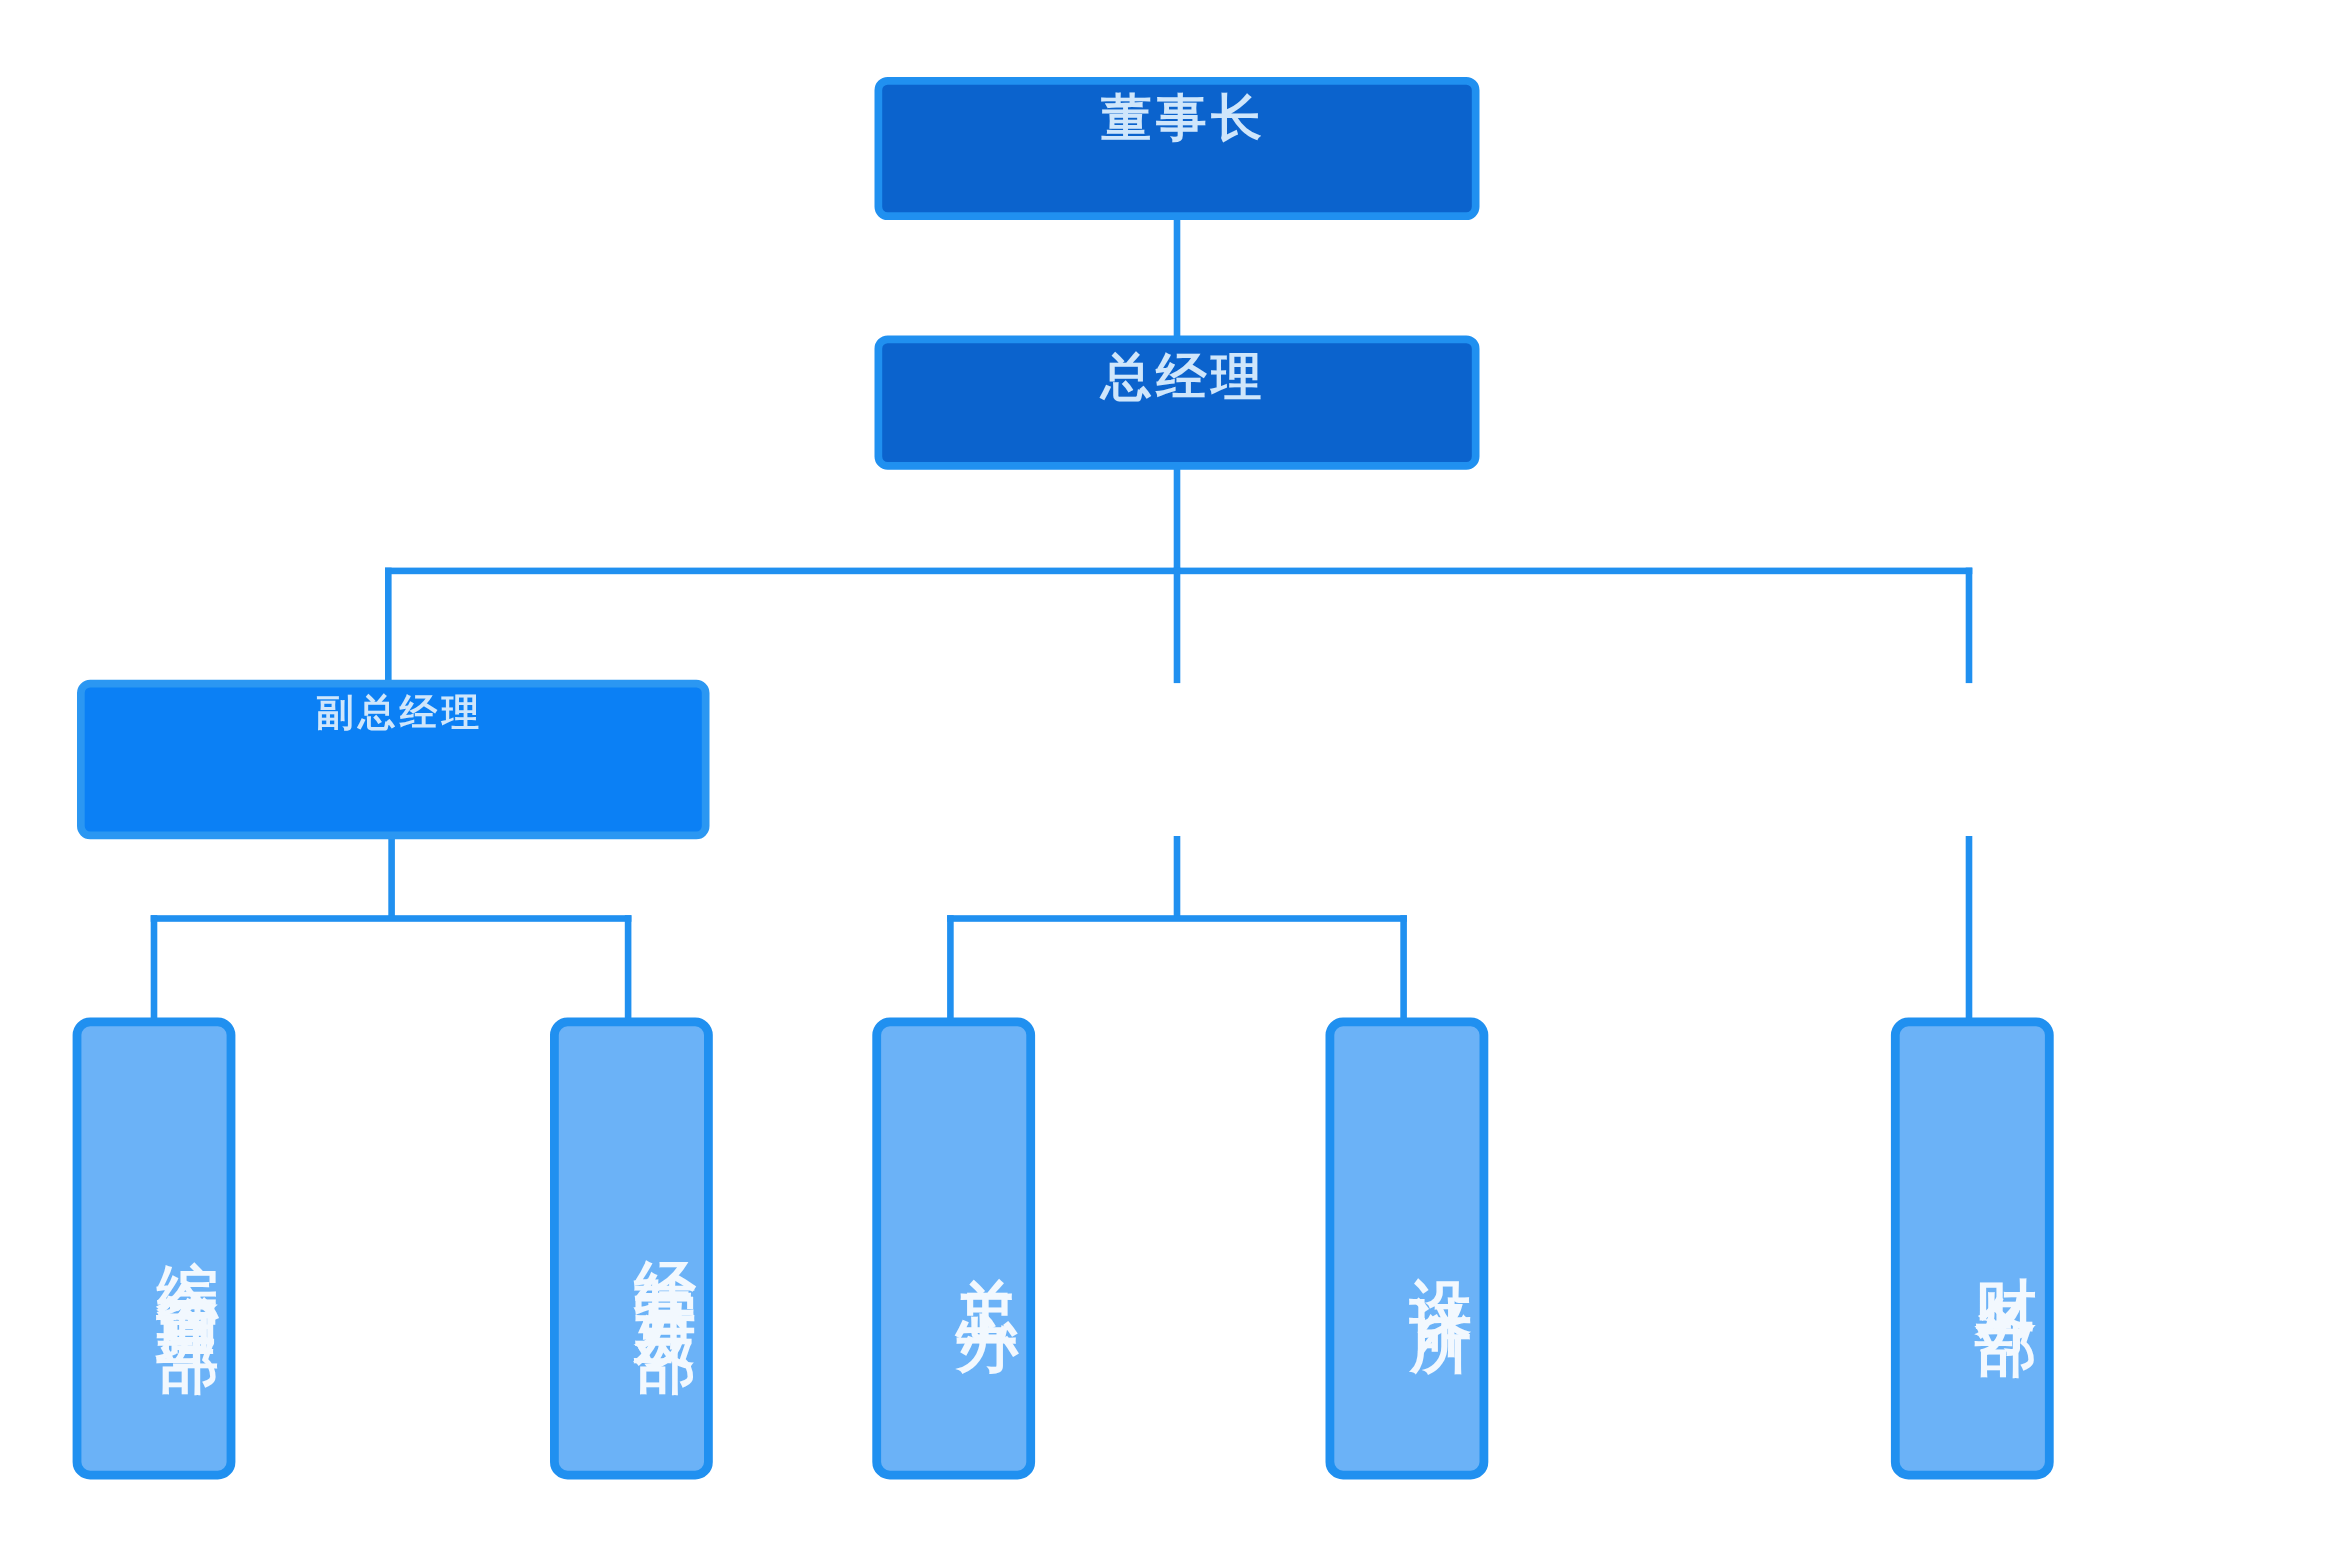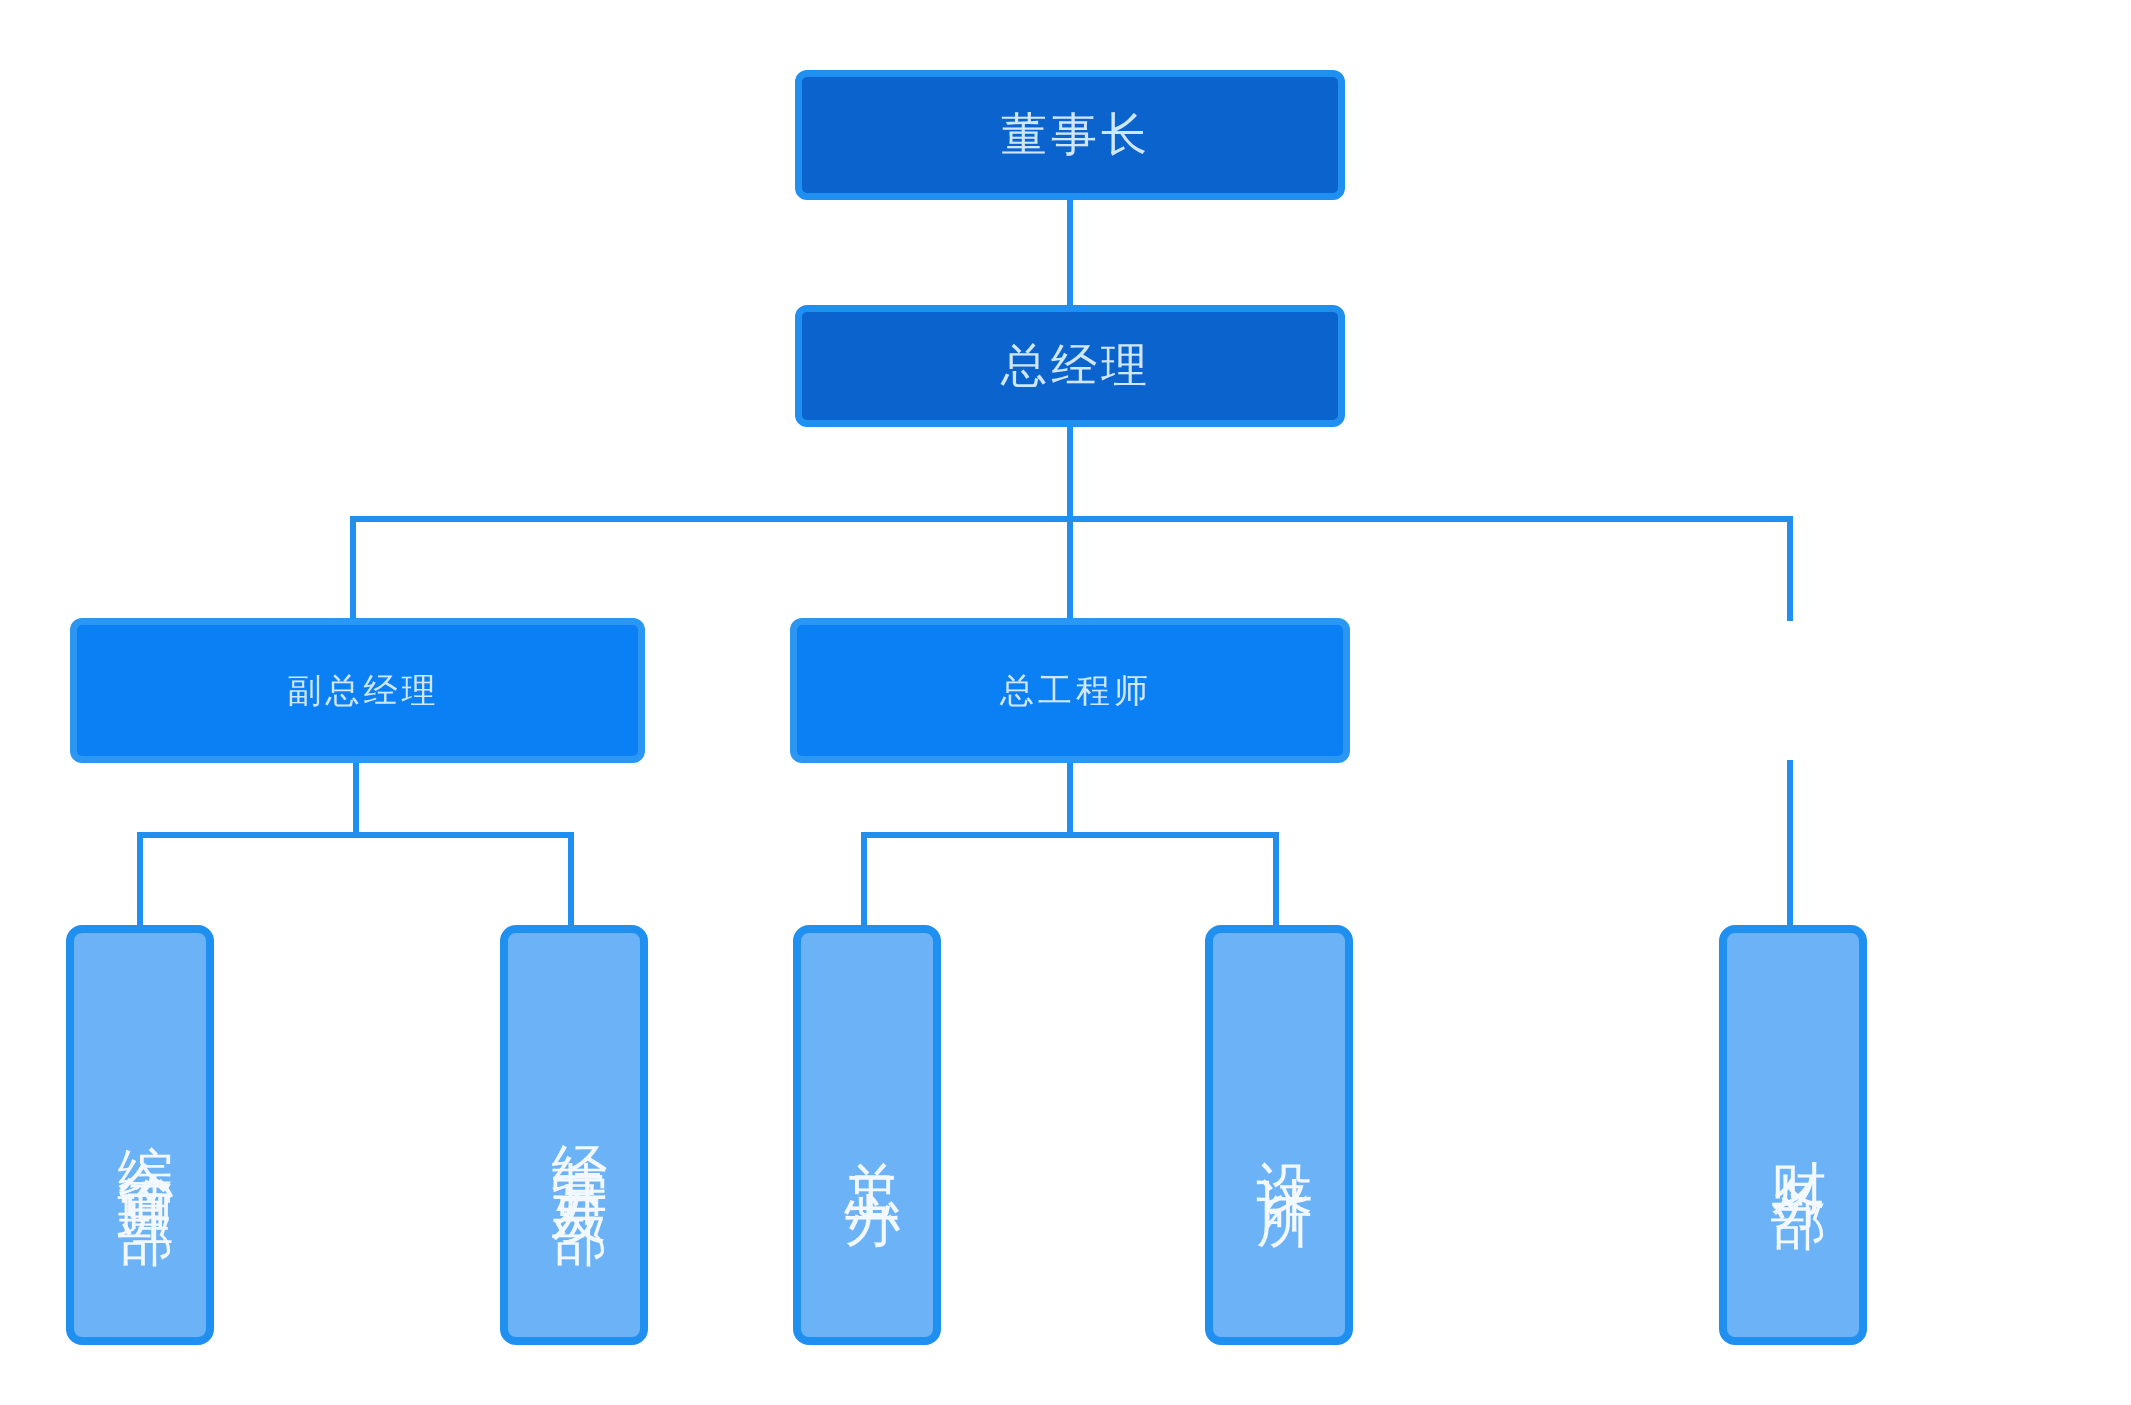--- a/index.html
+++ b/index.html
@@ -18,25 +18,24 @@
   
   .conn{position:absolute;background:#2090f0;}
   .conn.v{width:6px;}
   .conn.h{height:6px;}
 
   
   .node{
     position:absolute;
     box-sizing:border-box;
     display:flex;
-    align-items:center;
     justify-content:center;
     border-radius:12px;
     color:#cfe6fb;
-    font-weight:normal;
+    font-weight:bold;
     letter-spacing:2px;
     text-align:center;
     user-select:none;
     padding-left:12px;
   }
   .node .txt{display:block;}
 
   
   .lvl-top{
     background:#0b63cd;
@@ -104,23 +103,20 @@
   </div>
 
   <div class="node lvl-top" style="left:795px;top:305px;width:550px;height:122px;">
     <span class="txt">总经理</span>
   </div>
 
   <div class="node lvl-mid" style="left:70px;top:618px;width:575px;height:145px;">
     <span class="txt">副总经理</span>
   </div>
 
-  <div class="node lvl-mid" style="left:790px;top:618px;width:560px;height:145px;">
-    <span class="txt">总工程师</span>
-  </div>
 
 
   <div class="node lvl-leaf" style="left:66px;top:925px;width:148px;height:420px;">
     <span class="txt">综合管理部</span>
   </div>
 
   <div class="node lvl-leaf" style="left:500px;top:925px;width:148px;height:420px;">
     <span class="txt">经营开发部</span>
   </div>
 

